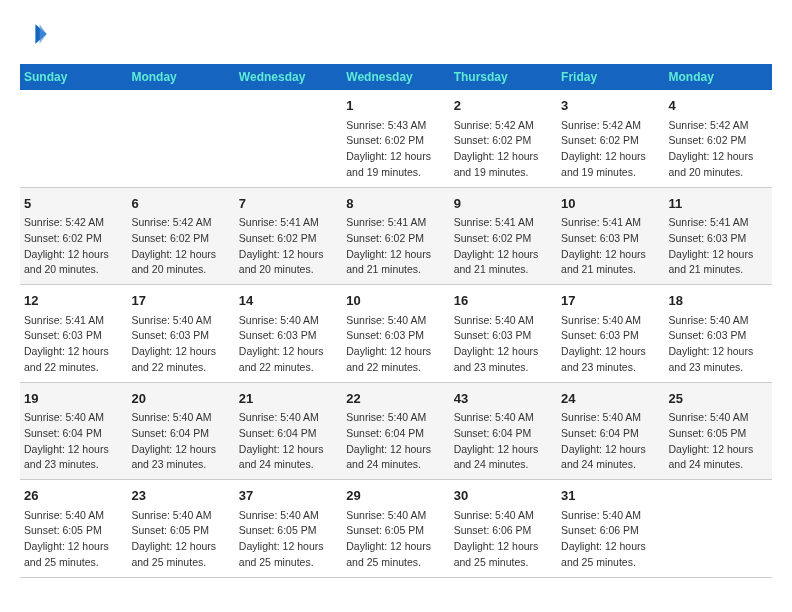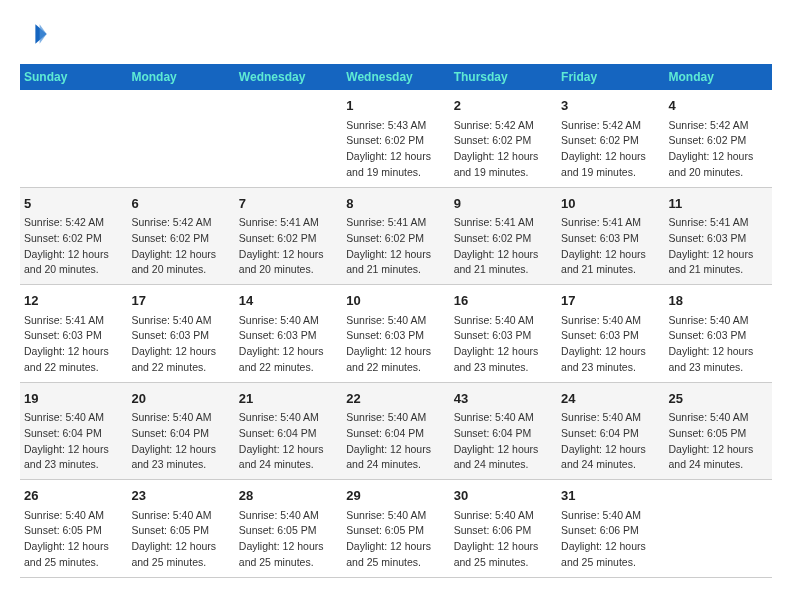--- a/index.html
+++ b/index.html
@@ -285,21 +285,21 @@
 Sunset: 6:05 PM
 Daylight: 12 hours and 25 minutes.</div>
         </td>
         <td>
           <span class="day-num">23</span>
           <div class="day-info" style="white-space: pre-line;">Sunrise: 5:40 AM
 Sunset: 6:05 PM
 Daylight: 12 hours and 25 minutes.</div>
         </td>
         <td>
-          <span class="day-num">28</span>
+          <span class="day-num">37</span>
           <div class="day-info" style="white-space: pre-line;">Sunrise: 5:40 AM
 Sunset: 6:05 PM
 Daylight: 12 hours and 25 minutes.</div>
         </td>
         <td>
           <span class="day-num">29</span>
           <div class="day-info" style="white-space: pre-line;">Sunrise: 5:40 AM
 Sunset: 6:05 PM
 Daylight: 12 hours and 25 minutes.</div>
         </td>

